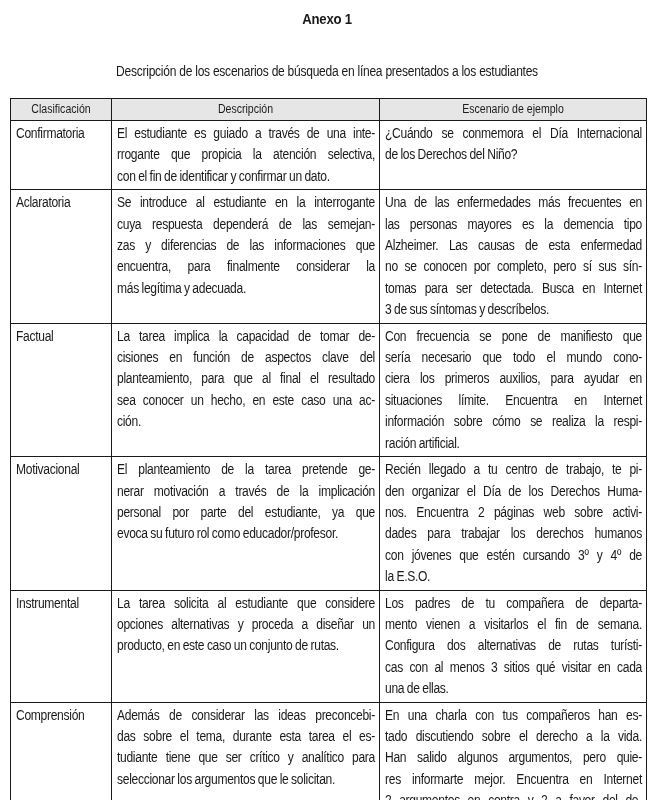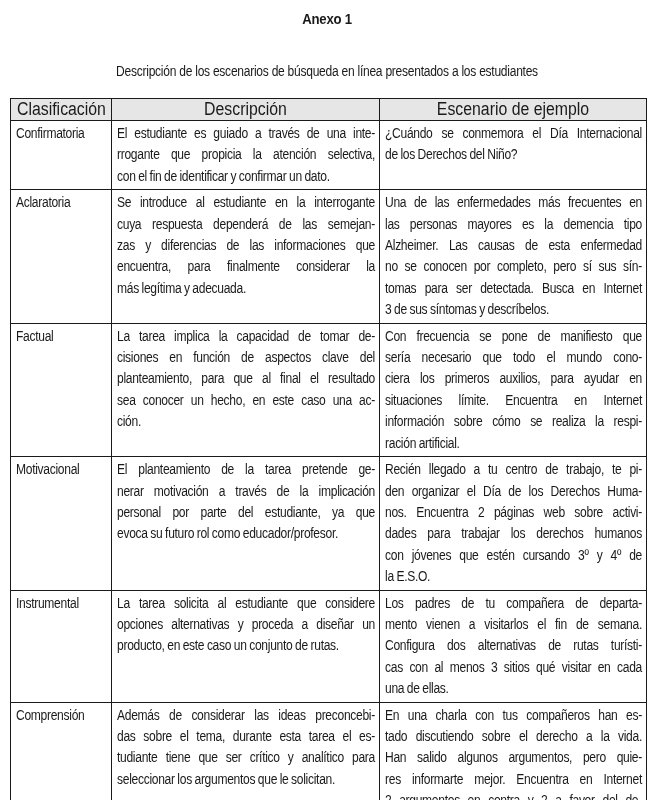--- a/index.html
+++ b/index.html
@@ -53,21 +53,21 @@
     table.scenarios th,
     table.scenarios td {
       border: 1px solid #1a1a1a;
       vertical-align: top;
       padding: 0;
       overflow: hidden;
     }
     table.scenarios th {
       background: #e6e6e6;
       font-weight: normal;
-      font-size: 18px;
+      font-size: 12px;
       height: 21px;
       line-height: 21px;
       border-bottom: 1.5px solid #1a1a1a;
     }
     .cell-inner {
       font-size: 14px;
       line-height: 21.4px;
       letter-spacing: -0.35px;
       word-spacing: -0.5px;
       padding: 2px 4px 2px 5px;

